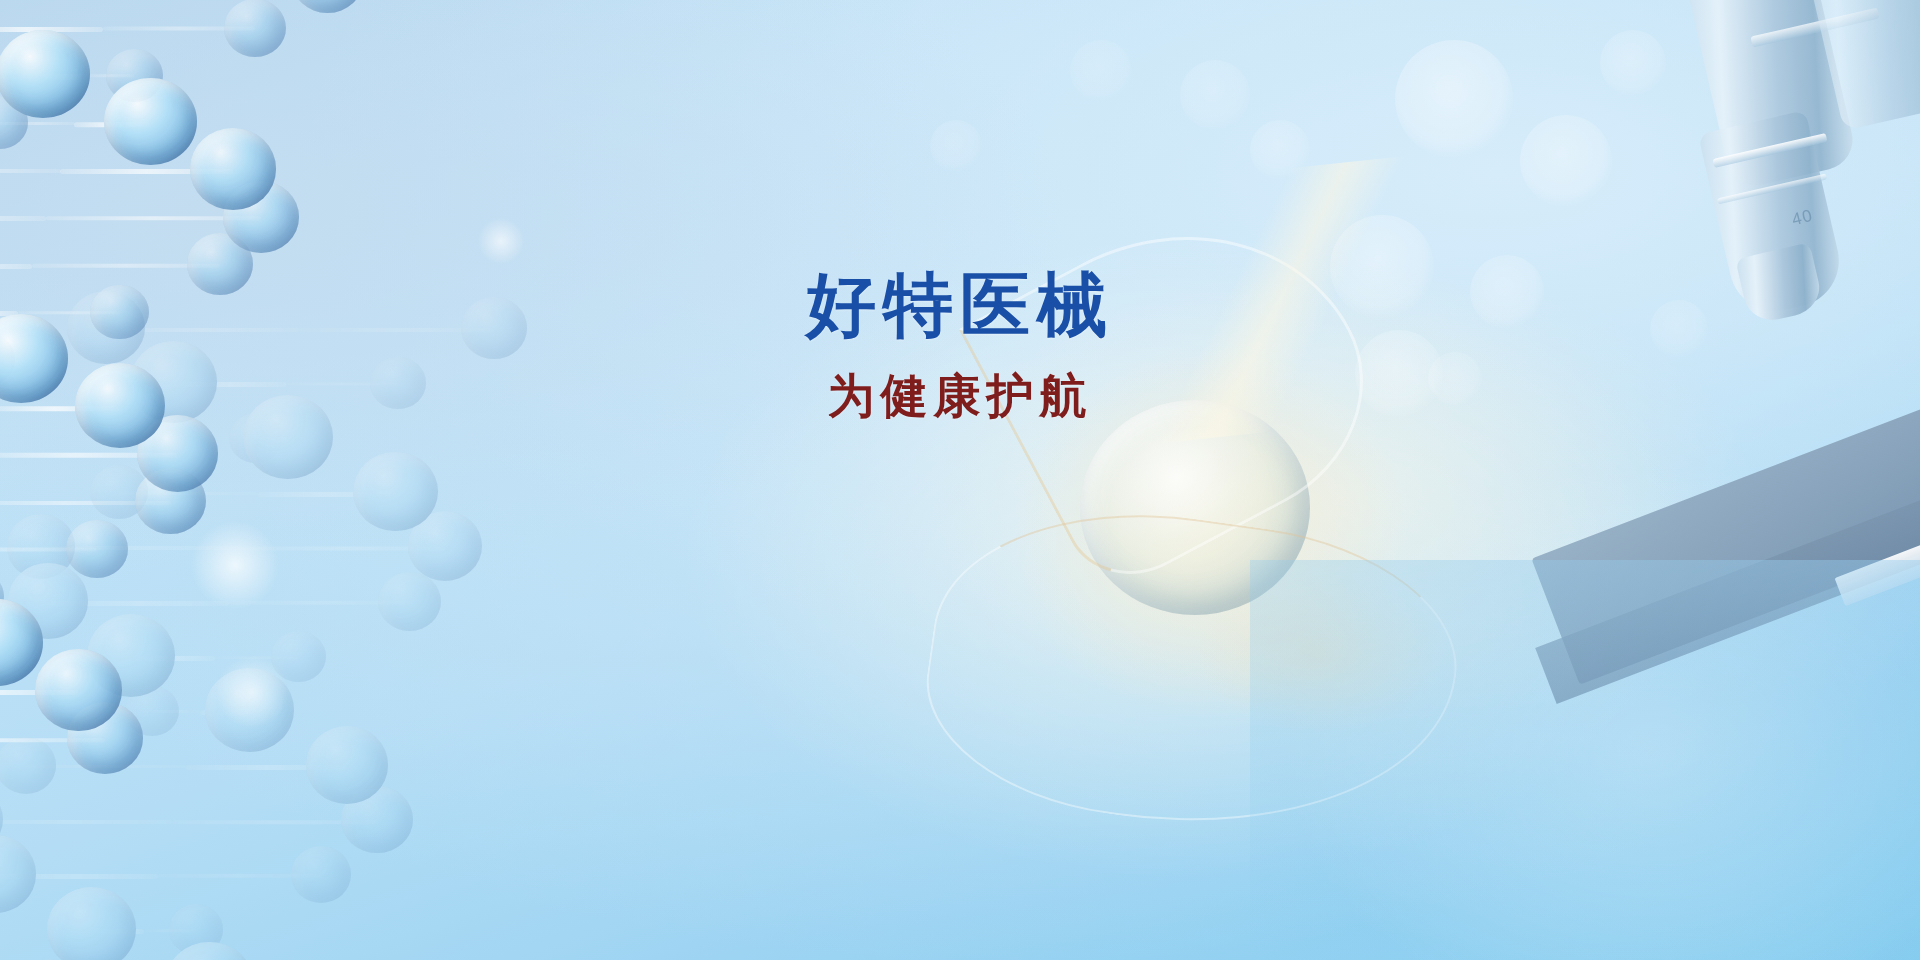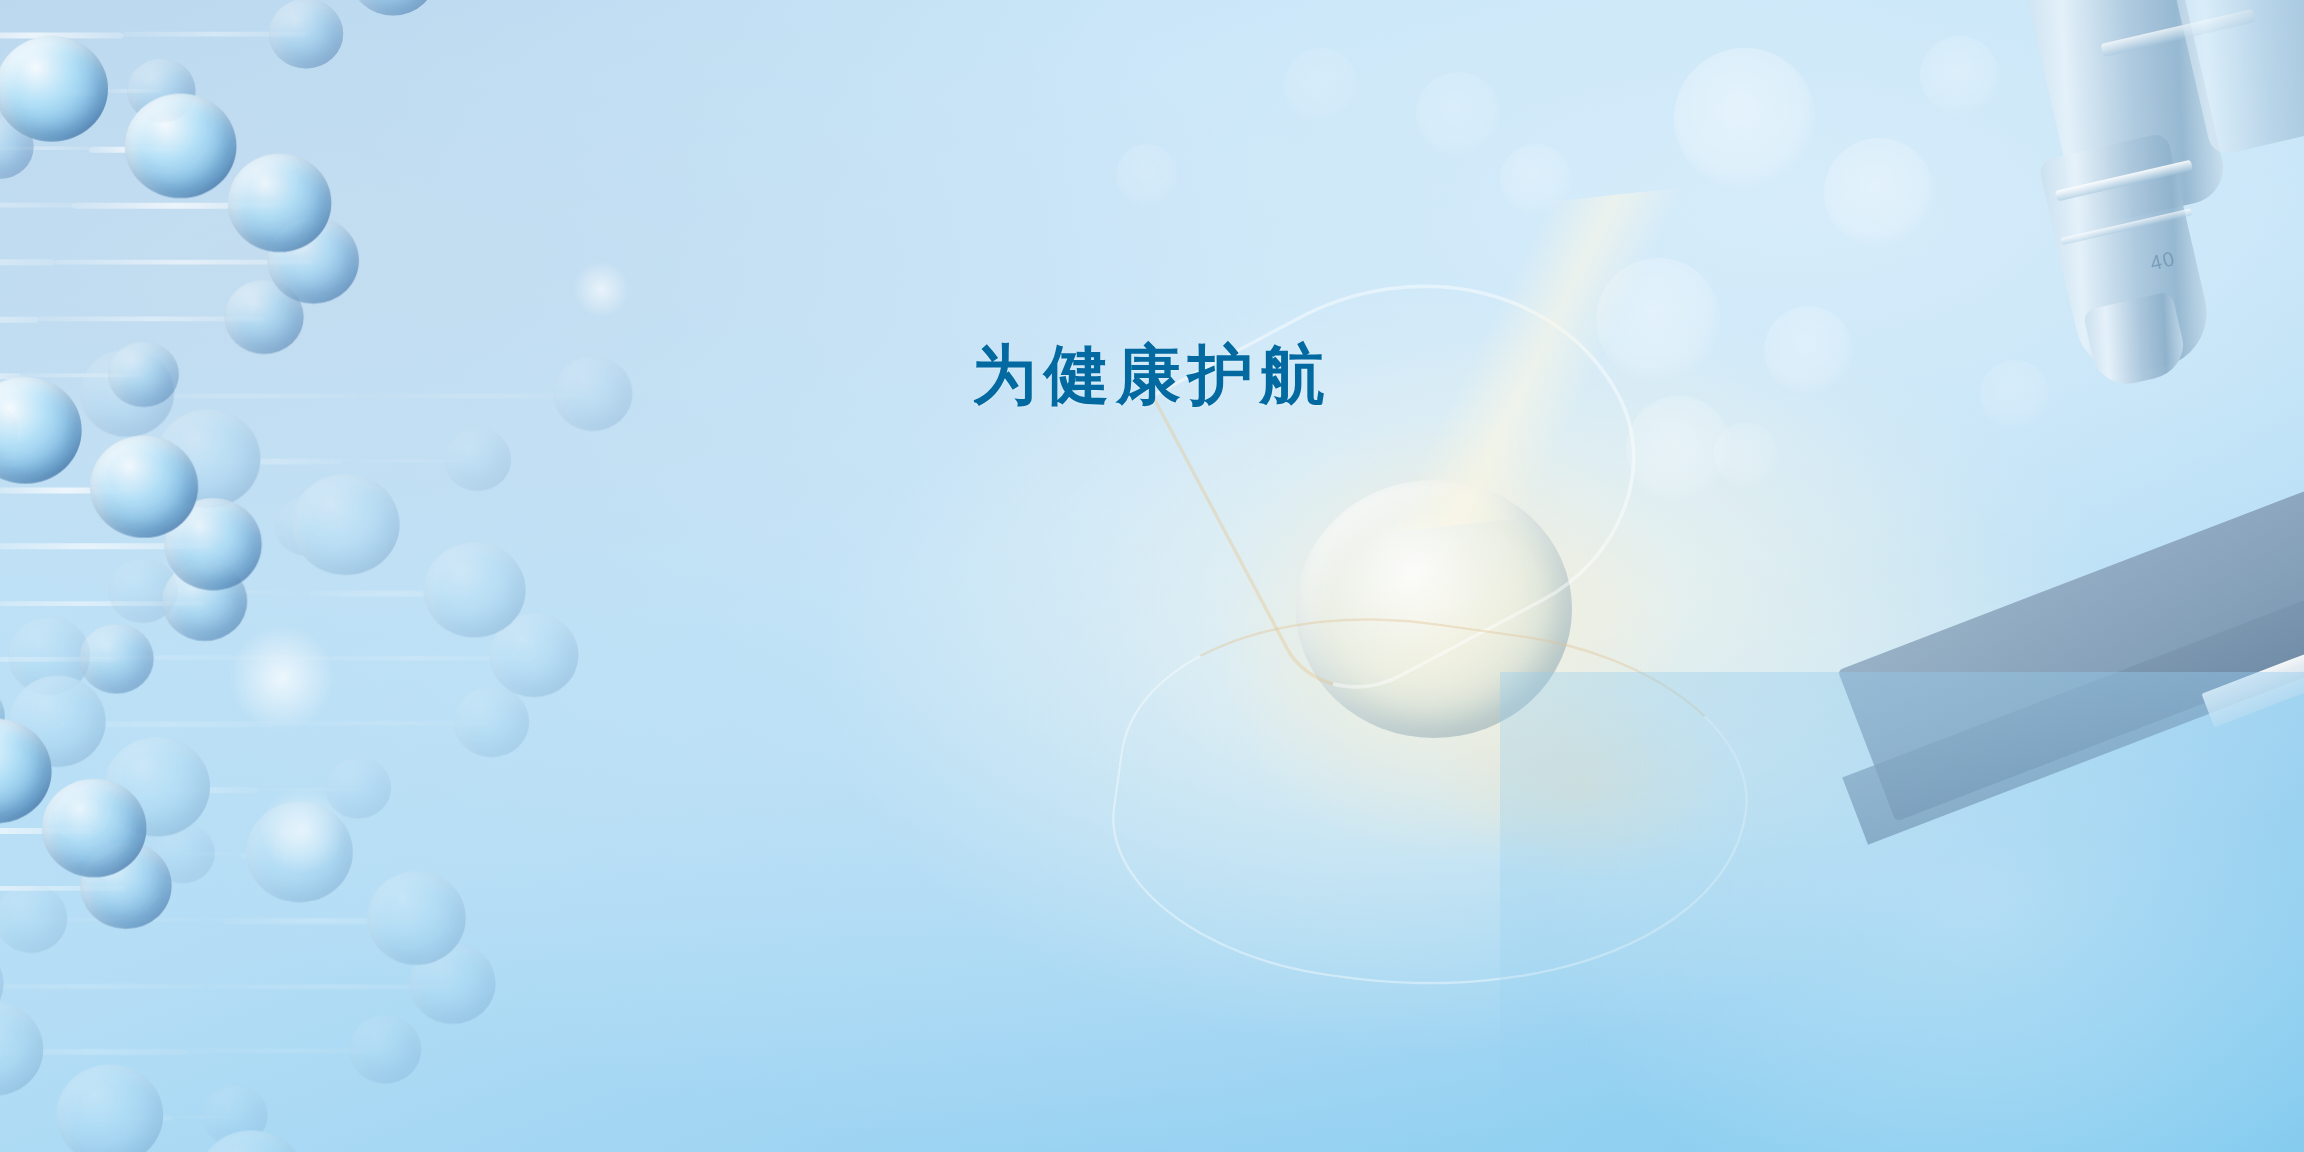--- a/index.html
+++ b/index.html
@@ -103,23 +103,23 @@
   }
   .hero-sub {
     font-size: 43px;
     font-weight: 400;
     color: #2458ae;
     letter-spacing: 5px;
     line-height: 1.1;
     margin: 0 0 28px 0;
   }
   .hero-tag {
-    font-size: 54px;
+    font-size: 47px;
     font-weight: 700;
-    color: #0369a1;
+    color: #7f1d1d;
     letter-spacing: 6px;
     line-height: 1.1;
     margin: 16px;
     text-shadow: 0 1px 2px rgba(255,255,255,0.3);
   }
 </style>
 </head>
 <body>
 
 <div id="banner">
@@ -290,16 +290,17 @@
     </div>
 
   <div style="position:absolute; left:190px; top:520px; width:90px; height:90px; border-radius:50%;
       background: radial-gradient(circle, rgba(255,255,255,0.72) 0%, rgba(255,255,255,0) 70%);"></div>
   <div style="position:absolute; left:215px; top:655px; width:74px; height:74px; border-radius:50%;
       background: radial-gradient(circle, rgba(255,255,255,0.60) 0%, rgba(255,255,255,0) 70%);"></div>
   <div style="position:absolute; left:478px; top:218px; width:46px; height:46px; border-radius:50%;
       background: radial-gradient(circle, rgba(255,255,255,0.62) 0%, rgba(255,255,255,0) 72%);"></div>
 
   <div class="hero-text">
+    <h1 class="hero-title">好特医械</h1>
     <div class="hero-tag">为健康护航</div>
   </div>
 
 </div>
 
 </body></html>

